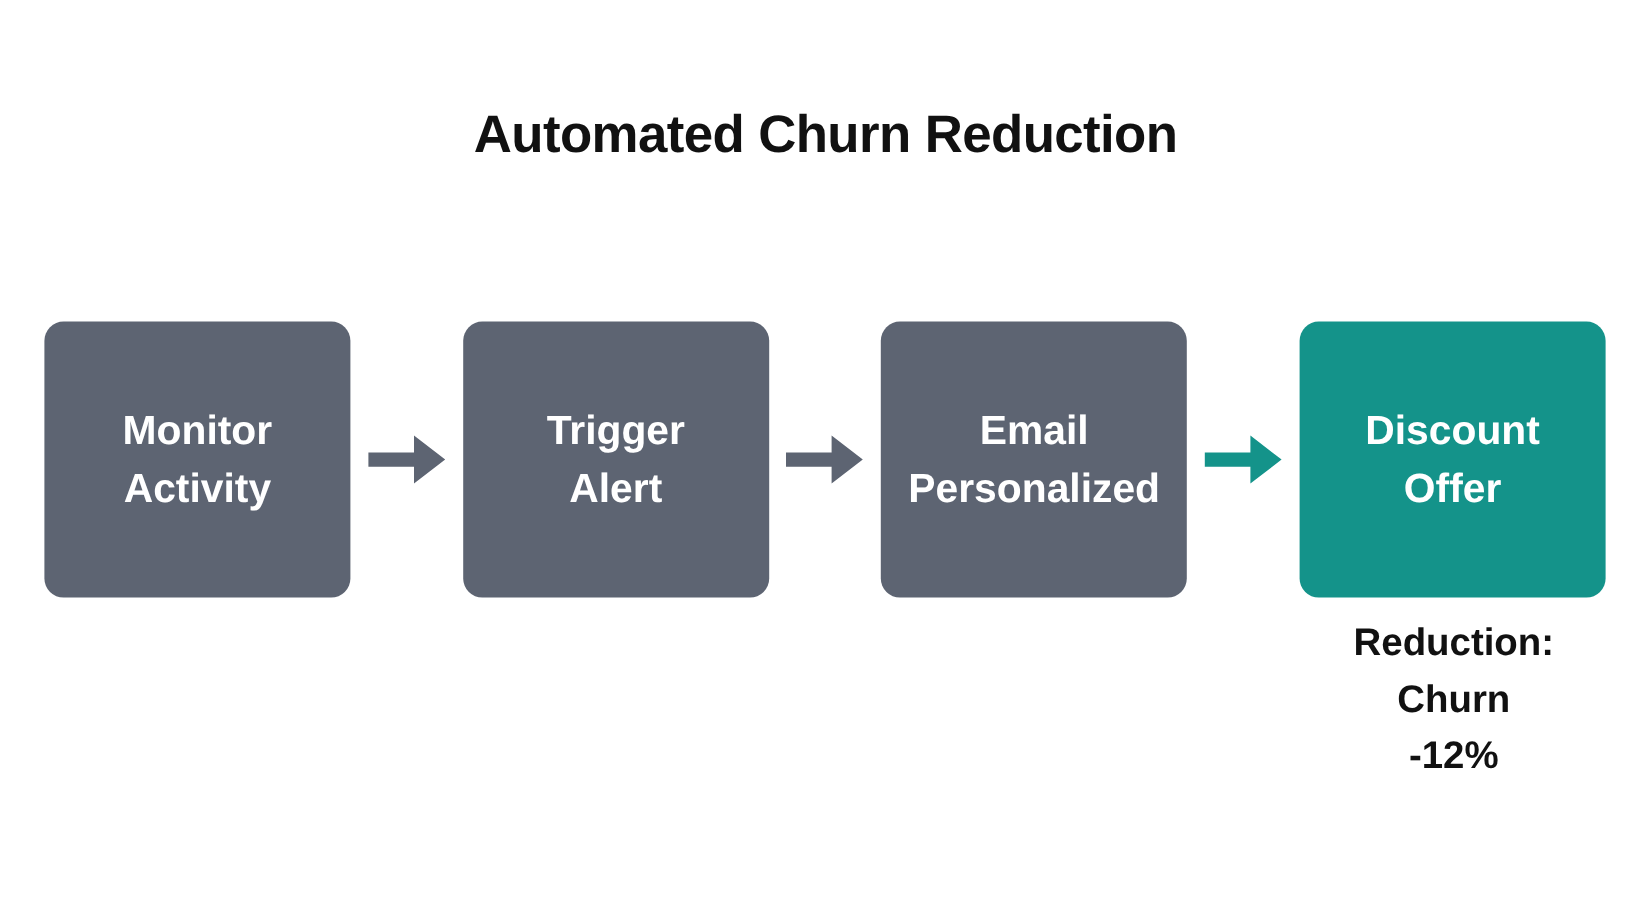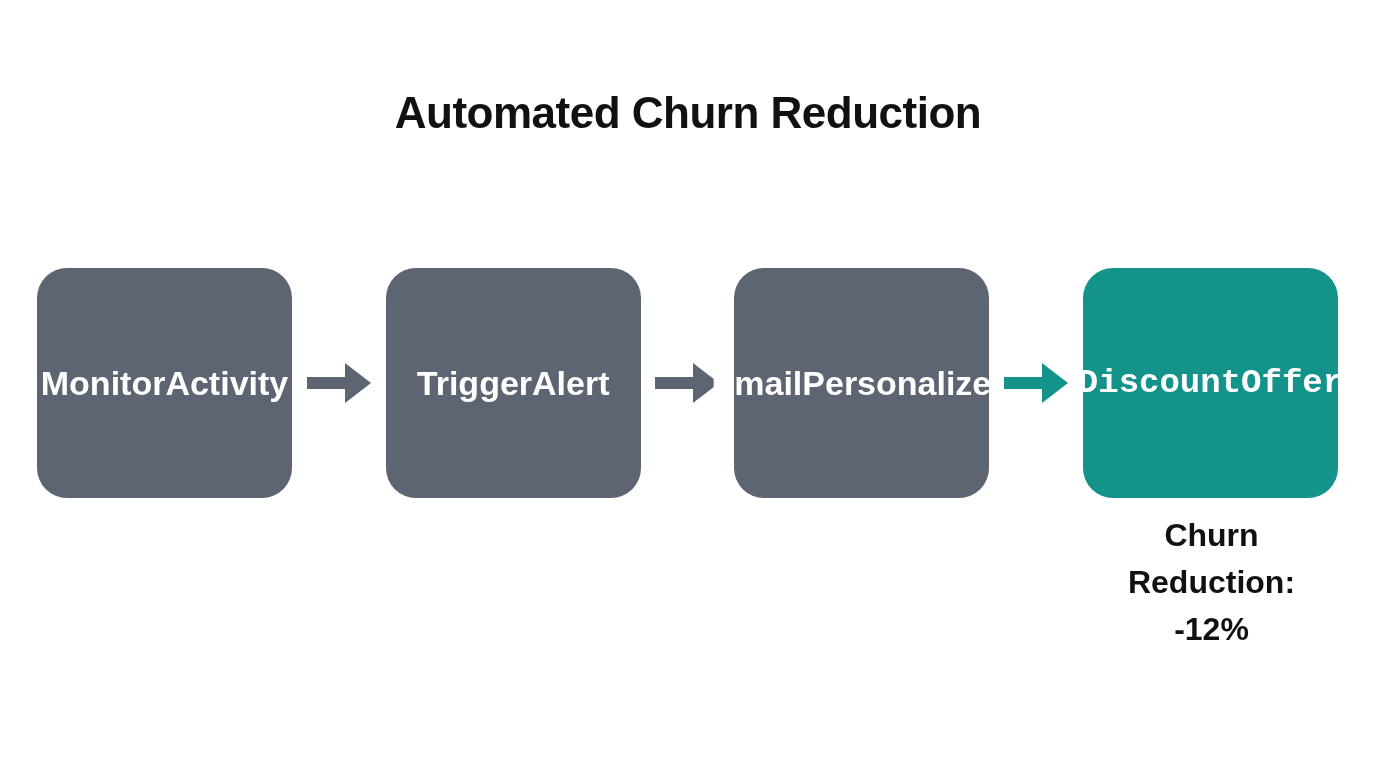--- a/index.html
+++ b/index.html
@@ -42,36 +42,35 @@
     top: 268px;
     width: 1301px;
     height: 230px;
     display: flex;
     align-items: center;
     justify-content: space-between;
   }
   .step {
     width: 255px;
     height: 230px;
-    border-radius: 30px;
+    border-radius: 16px;
     background: var(--box-gray);
     color: var(--text-light);
     display: flex;
-    flex-direction: row;
+    flex-direction: column;
     align-items: center;
     justify-content: center;
     text-align: center;
     font-size: 34px;
     font-weight: 700;
     line-height: 48px;
     flex: 0 0 auto;
   }
   .step.highlight {
     background: var(--accent-teal);
-    font-family: Liberation Mono, monospace;
   }
   .arrow-icon {
     display: block;
     flex: 0 0 auto;
   }
   .arrow-icon path {
     stroke-width: 6;
     stroke-linejoin: round;
   }
   .annotation {
@@ -121,16 +120,16 @@
   </svg>
 
   <div class="step highlight">
     <span>Discount</span>
     <span>Offer</span>
   </div>
 
 </div>
 
 <div class="annotation">
+  <div>Reduction:</div>
   <div>Churn</div>
-  <div>Reduction:</div>
   <div>-12%</div>
 </div>
 
 </body></html>

